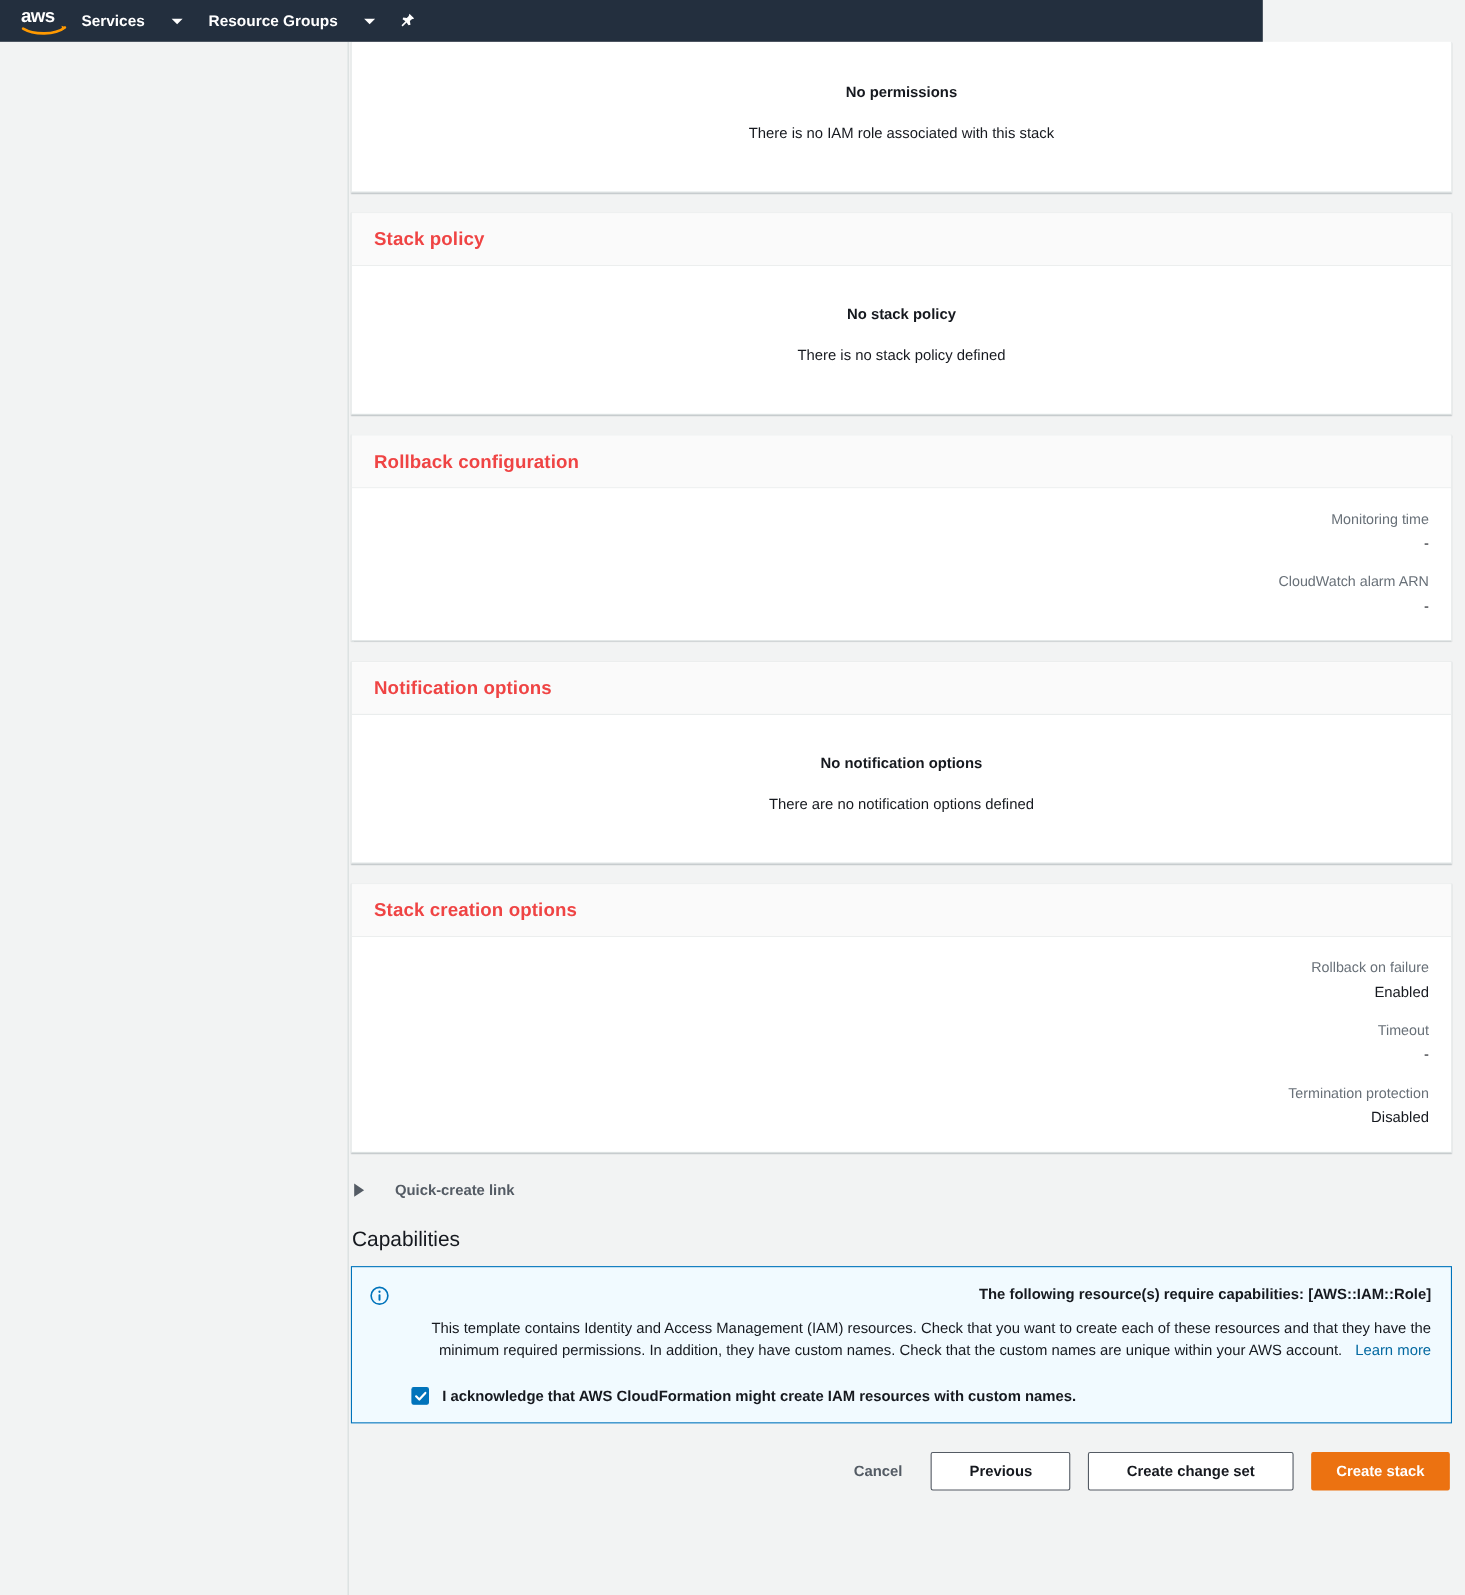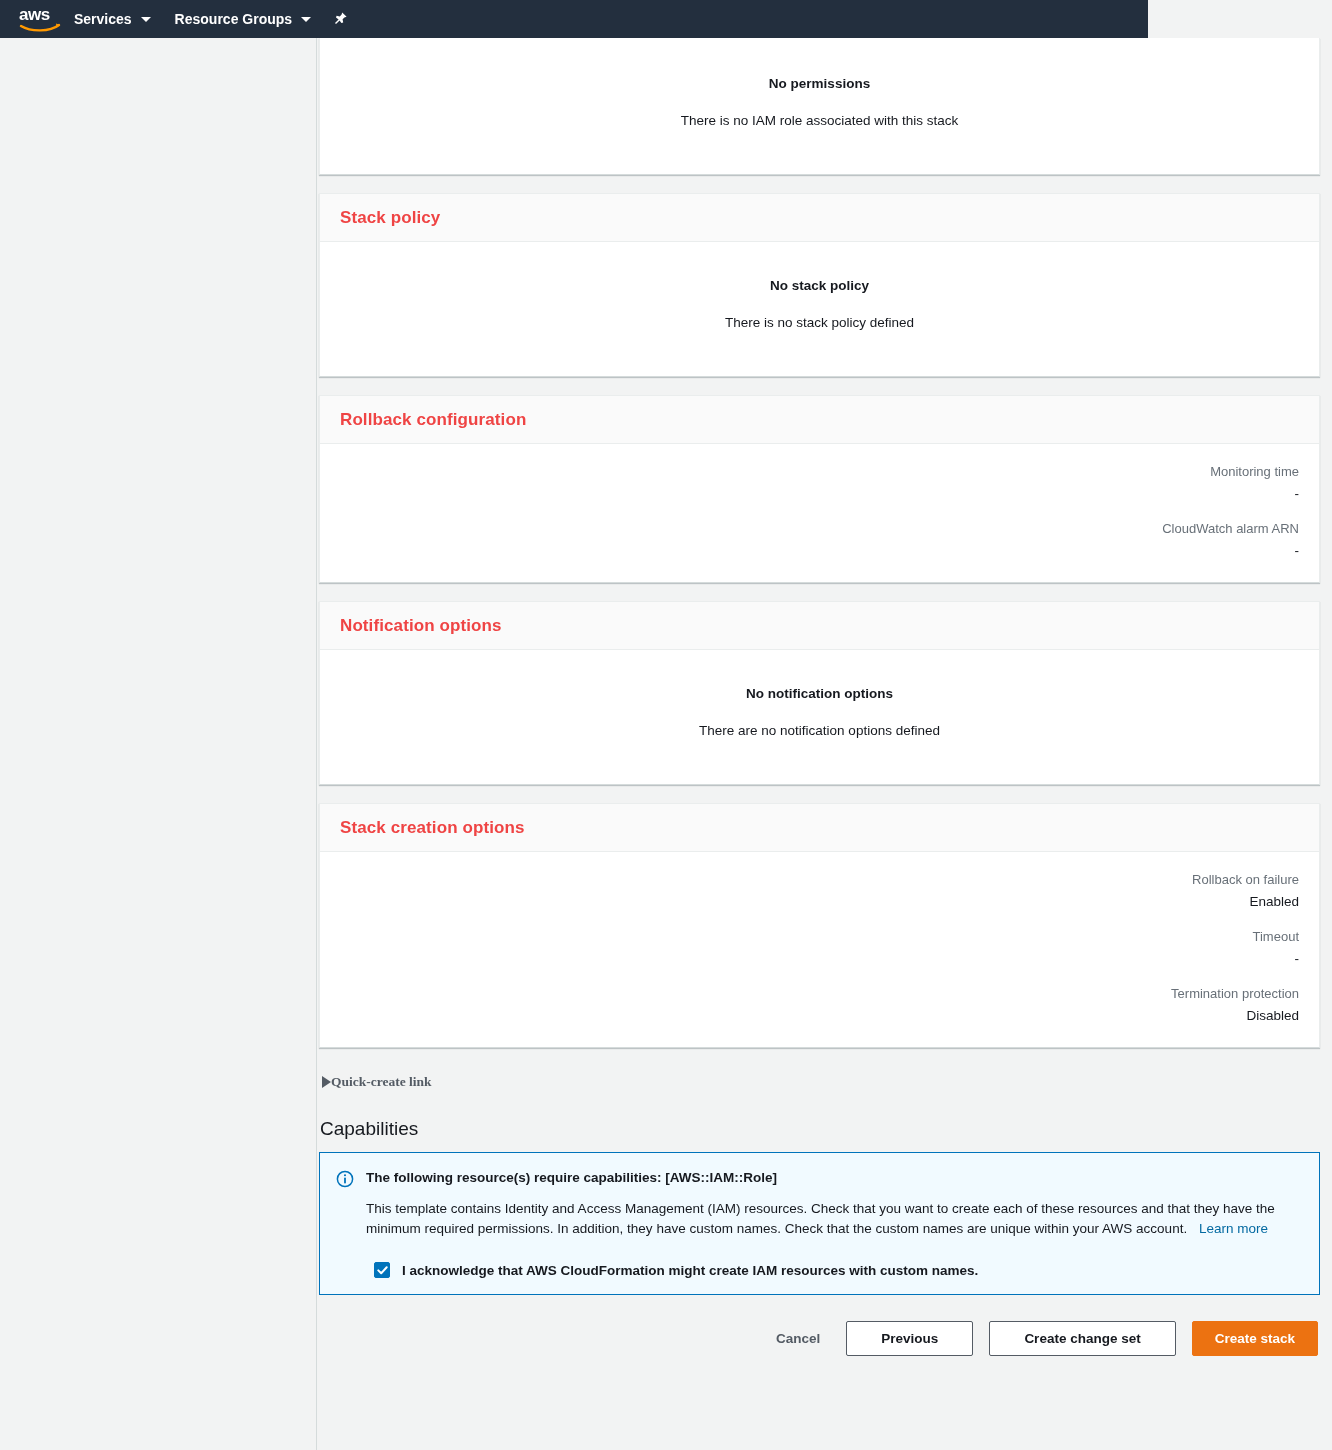--- a/index.html
+++ b/index.html
@@ -18,21 +18,21 @@
     width: 1148px; height: 38px;
     background: #232f3e;
     display: flex; align-items: center;
     z-index: 50;
   }
   .aws-logo {
     margin-left: 18px; width: 44px; height: 28px;
     position: relative; flex: none;
   }
   .nav-item {
-    display: flex; align-items: center; gap: 9px;
+    display: flex; align-items: center; gap: 24px;
     height: 38px; padding: 0 12px;
     color: #ffffff; font-size: 14px; font-weight: bold;
     cursor: pointer; user-select: none;
   }
   .nav-item:first-of-type { margin-left: 32px; }
   .caret-down {
     width: 0; height: 0;
     border-left: 5px solid transparent;
     border-right: 5px solid transparent;
     border-top: 5px solid #ffffff;
@@ -103,23 +103,23 @@
     background: #ffffff;
     border-left: 1px solid #eaeded;
     border-right: 1px solid #eaeded;
     border-bottom: 1px solid #d5dbdb;
     box-shadow: 0 1px 1px 0 rgba(0,28,36,.22);
     padding-top: 2px;
   }
 
   
   .quick-create {
-    display: flex; align-items: center; gap: 0;
+    display: flex; align-items: center; gap: 28px;
     margin: 12px 0 0 4px; padding: 8px 0;
-    cursor: pointer; width: max-content; font-family: Liberation Serif, serif;
+    cursor: pointer; width: max-content;
   }
   .tri-right {
     width: 0; height: 0;
     border-top: 6px solid transparent;
     border-bottom: 6px solid transparent;
     border-left: 9px solid #545b64;
   }
   .quick-create-label {
     font-size: 13.5px; font-weight: bold; color: #545b64;
   }
@@ -129,21 +129,21 @@
     margin: 20px 0 12px 2px;
     font-size: 19px; font-weight: normal; color: #16191f;
   }
   .alert {
     width: 1001px; margin-left: 1px;
     background: #f1faff;
     border: 1px solid #0073bb;
     padding: 16px 18px 16px 16px;
   }
   .alert-row { display: flex; gap: 12px; }
-  .alert-main { flex: 1; }
+  .alert-main { flex: 1; text-align: right; }
   .alert-title {
     font-size: 13.5px; font-weight: bold; color: #16191f;
     margin-bottom: 12px; line-height: 1.3;
   }
   .alert-text {
     font-size: 13.5px; color: #16191f; line-height: 1.55;
     max-width: 940px;
   }
   .learn-more {
     color: #0369a1; text-decoration: none; margin-left: 8px;

